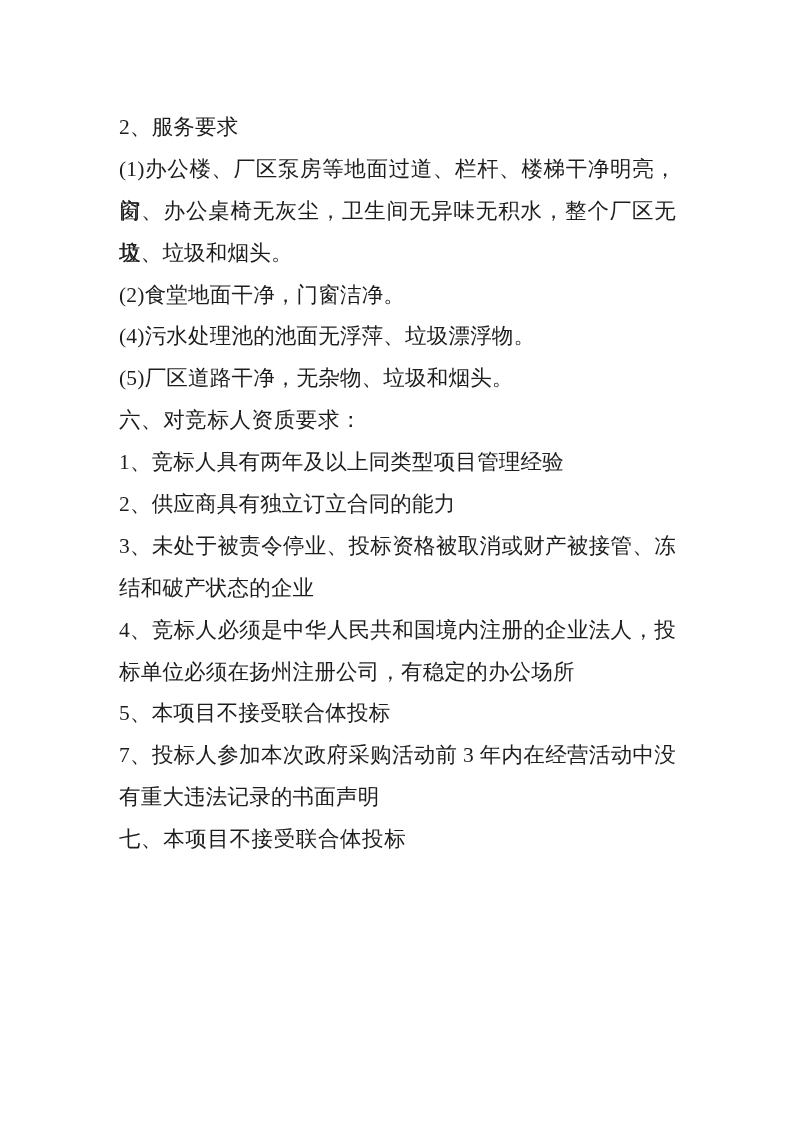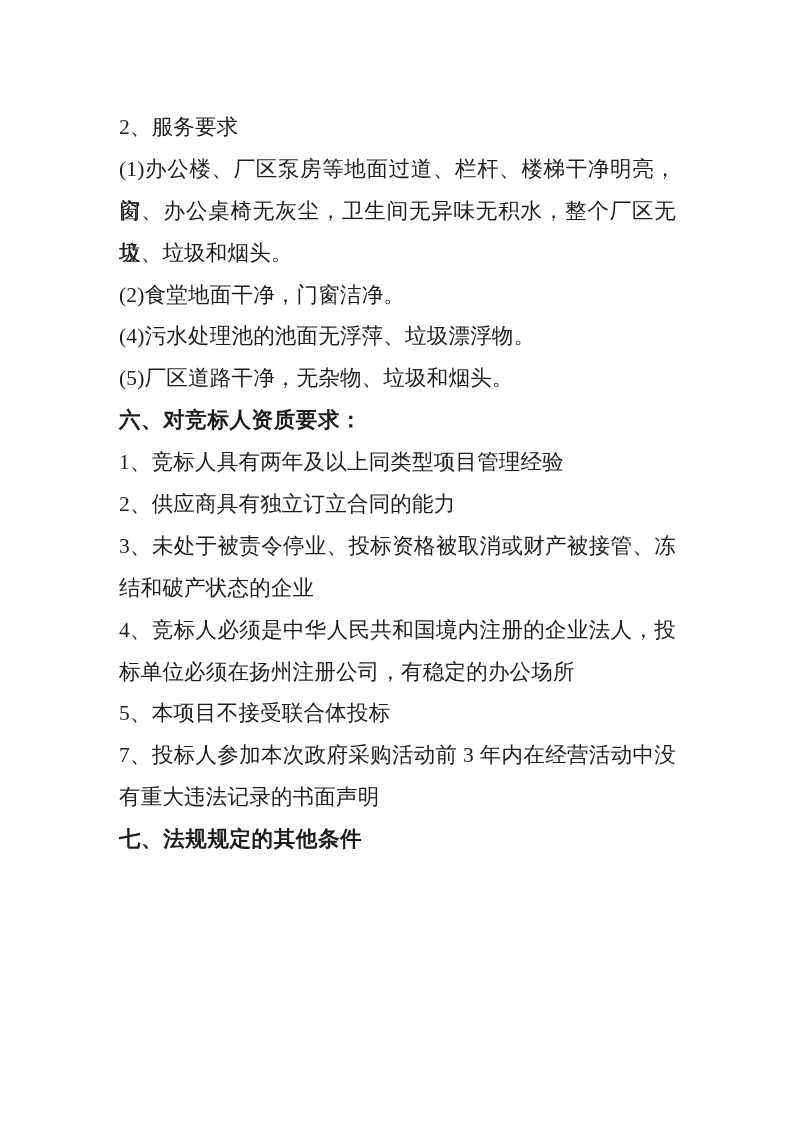--- a/index.html
+++ b/index.html
@@ -30,21 +30,21 @@
     white-space: pre;         
     text-align: left;
     letter-spacing: 0.2px;
   }
   .line.fill {
     white-space: normal;
     text-align: justify;
     text-align-last: justify; 
     text-justify: inter-character;
   }
-  .para.bold .line { font-weight: 700; letter-spacing: 0.6px; }
+  .para.bold .line { font-weight: 400; letter-spacing: 0.6px; }
 </style>
 </head>
 <body>
 
 <div class="page">
   <div class="content">
       <div class="para">
         <div class="line">2、服务要求</div>
       </div>
       <div class="para">
@@ -79,16 +79,16 @@
         <div class="line">标单位必须在扬州注册公司，有稳定的办公场所</div>
       </div>
       <div class="para">
         <div class="line">5、本项目不接受联合体投标</div>
       </div>
       <div class="para">
         <div class="line fill">7、投标人参加本次政府采购活动前 3 年内在经营活动中没</div>
         <div class="line">有重大违法记录的书面声明</div>
       </div>
       <div class="para bold">
-        <div class="line">七、法规规定的其他条件</div>
+        <div class="line">七、本项目不接受联合体投标</div>
       </div>
     </div>
 </div>
 
 </body></html>

